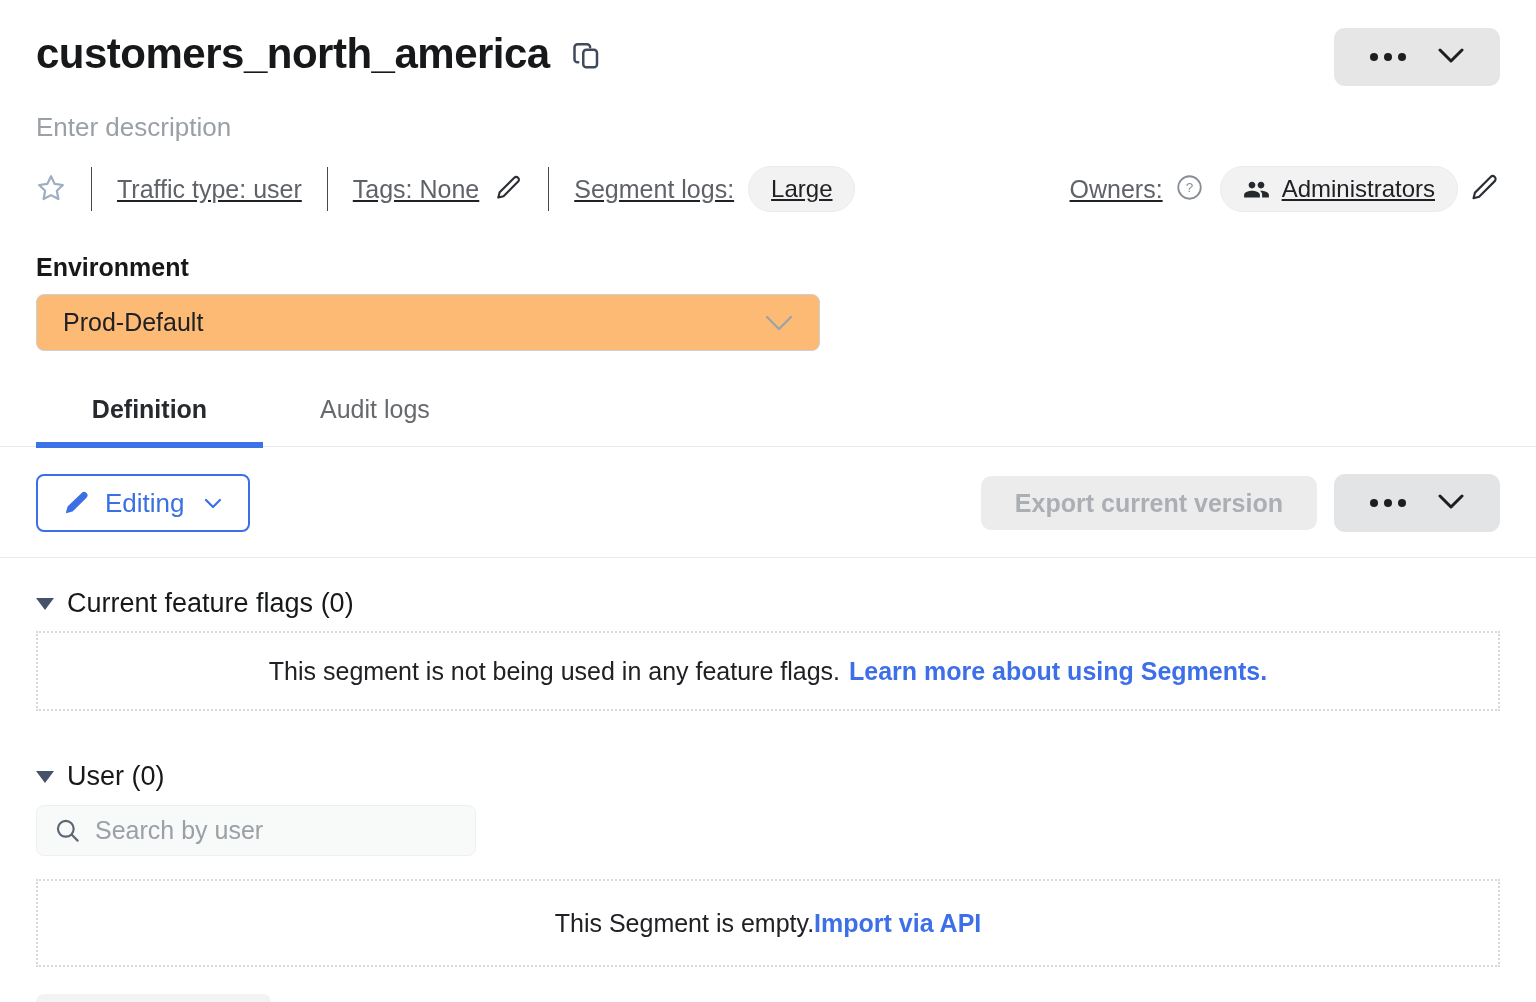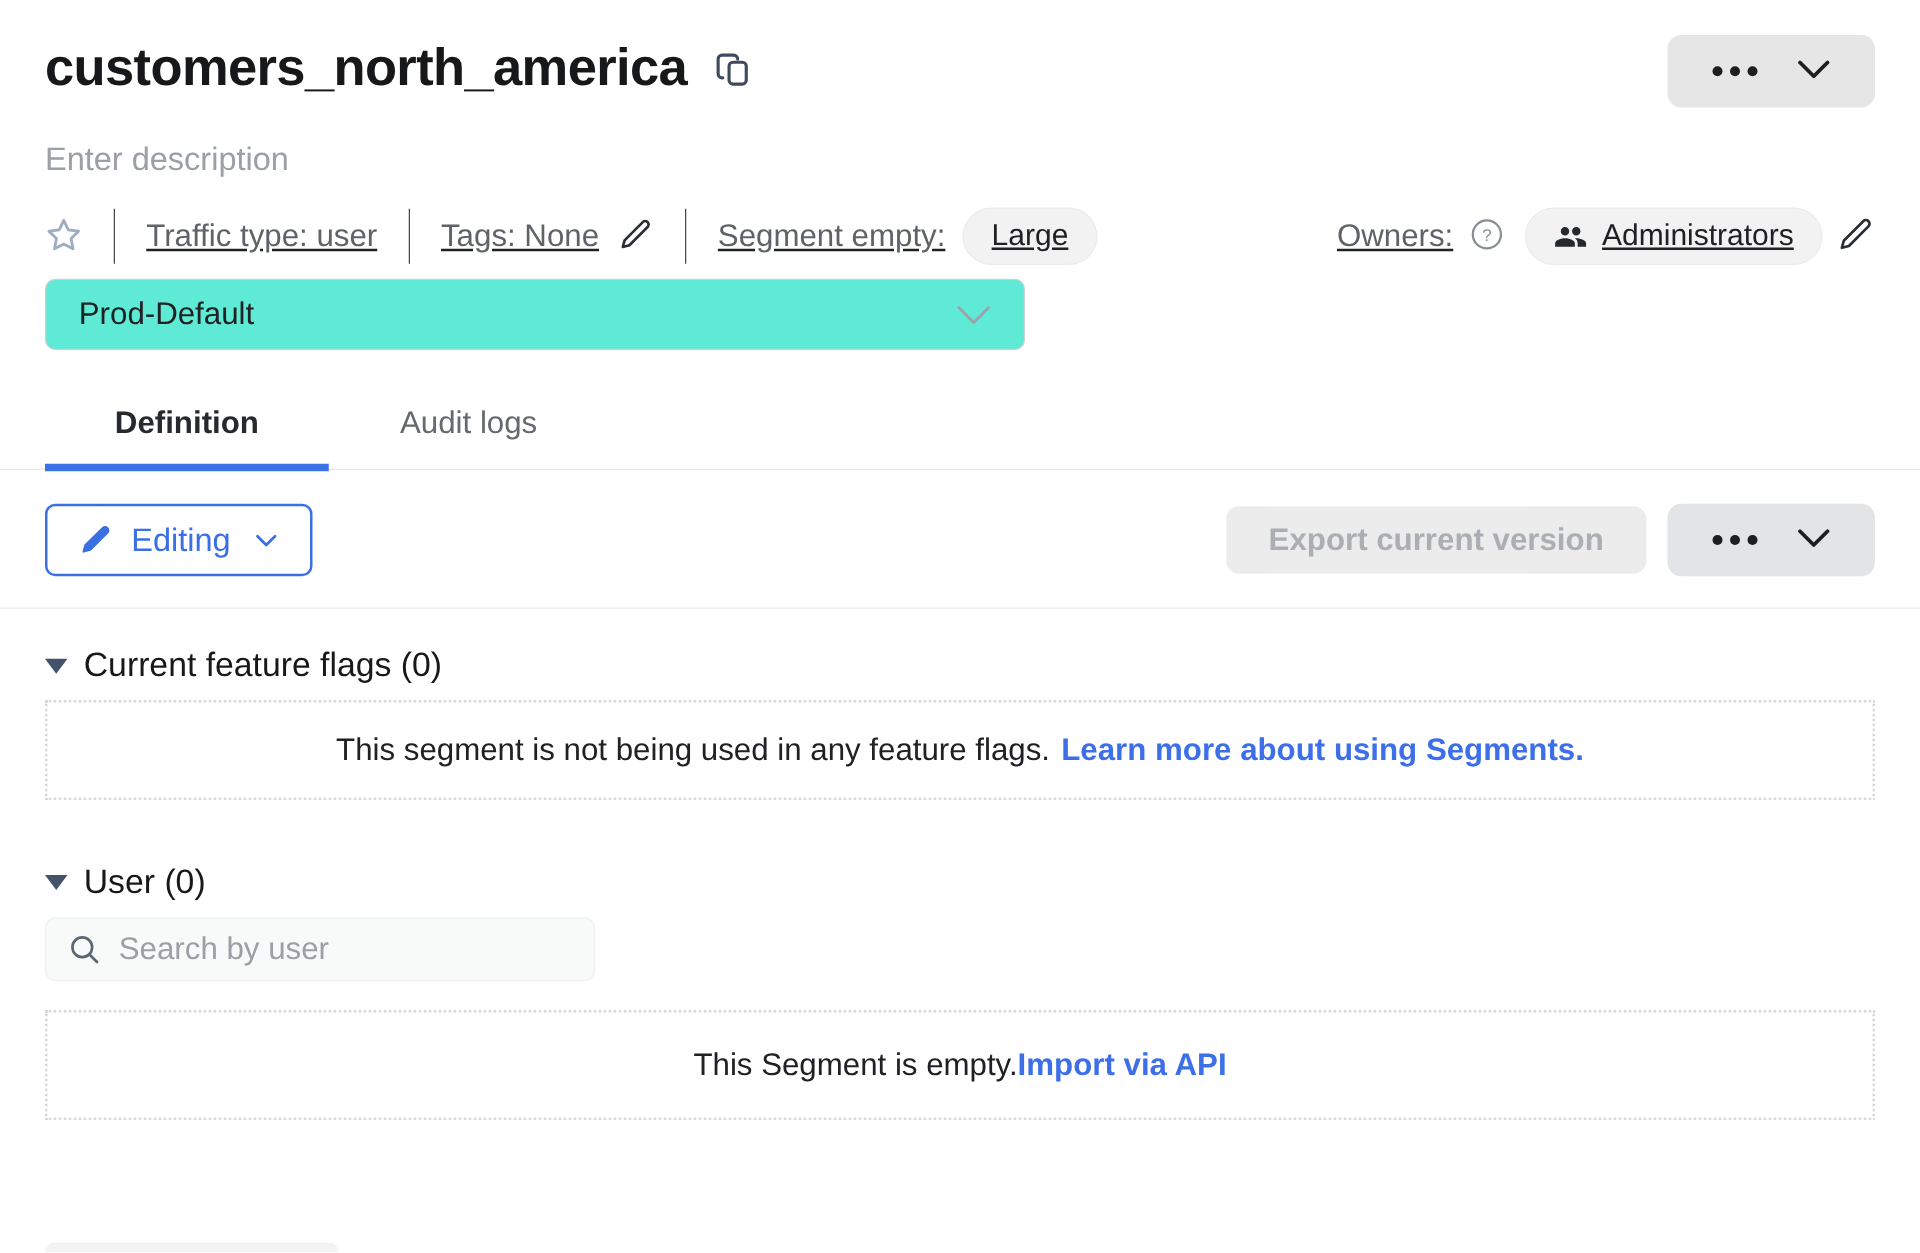--- a/index.html
+++ b/index.html
@@ -42,21 +42,21 @@
     display: flex; align-items: center; gap: 12px;
   }
   .meta-spacer { flex: 1; }
 
   
   .env-label { margin-top: 42px; font-size: 25px; font-weight: 700; color: #17181a; }
   .env-select {
     margin-top: 12px; width: 784px; height: 57px;
     border: 1px solid #ccd1d7; border-radius: 8px;
     display: flex; align-items: center; justify-content: space-between;
-    padding: 0 26px; font-size: 25px; color: #202124; cursor: pointer; background: #5eead4;
+    padding: 0 26px; font-size: 25px; color: #202124; cursor: pointer; background: #fdba74;
   }
 
   
   .tabs-wrap { margin: 44px -36px 0; padding: 0 36px; border-bottom: 1px solid #e7e8ea; display: flex; }
   .tab { font-size: 25px; padding-bottom: 22px; position: relative; cursor: pointer; }
   .tab.active { font-weight: 700; color: #26292d; width: 227px; text-align: center; }
   .tab.active::after { content: ""; position: absolute; left: 0; right: 0; bottom: -2px; height: 6px; background: #3b73e6; }
   .tab.inactive { color: #66696d; margin-left: 57px; }
 
   
@@ -168,21 +168,21 @@
       <button class="icon-btn" style="margin-left:16px">
         <span>
           <svg width="28" height="28" viewBox="0 0 24 24" fill="none" stroke="#2a2e33" stroke-width="1.8" stroke-linecap="round" stroke-linejoin="round">
             <path d="M16.5 3.2a2.3 2.3 0 0 1 3.3 3.3L7.3 19 2.8 20.2 4 15.7 16.5 3.2z"></path>
           </svg>
         </span>
       </button>
     </span>
     <span class="meta-divider"></span>
     <span class="segtype-group">
-      <span class="meta-text">Segment empty:</span>
+      <span class="meta-text">Segment logs:</span>
       <span class="pill" style="margin-left:14px">Large</span>
     </span>
     <span class="meta-spacer"></span>
     <span class="owners-group">
       <span class="meta-text">Owners:</span>
       <button class="icon-btn" style="margin-left:13px">
         <span>
           <svg width="27" height="27" viewBox="0 0 24 24" fill="none">
             <circle cx="12" cy="12" r="10" stroke="#888e95" stroke-width="1.6"></circle>
             <text x="12" y="16.4" text-anchor="middle" font-size="12" fill="#888e95" font-family="Liberation Sans, sans-serif">?</text>
@@ -202,20 +202,21 @@
       <button class="icon-btn" style="margin-left:12px">
         <span>
           <svg width="30" height="30" viewBox="0 0 24 24" fill="none" stroke="#2a2e33" stroke-width="1.7" stroke-linecap="round" stroke-linejoin="round">
             <path d="M16.5 3.2a2.3 2.3 0 0 1 3.3 3.3L7.3 19 2.8 20.2 4 15.7 16.5 3.2z"></path>
           </svg>
         </span>
       </button>
     </span>
   </div>
 
+  <div class="env-label">Environment</div>
   <div class="env-select">
     <span>Prod-Default</span>
     <span style="display:flex">
       <svg width="28" height="16" viewBox="0 0 28 16" fill="none" stroke="#9aa2ab" stroke-width="2.2" stroke-linecap="round" stroke-linejoin="round">
         <path d="M2 2 L14 14 L26 2"></path>
       </svg>
     </span>
   </div>
 
   <div class="tabs-wrap">

